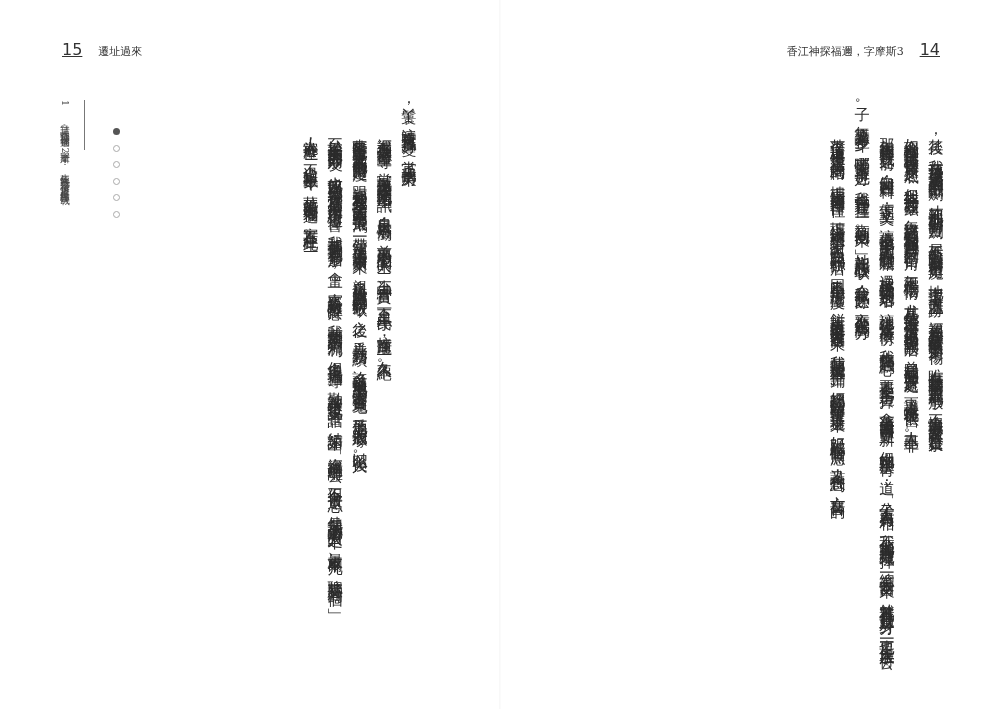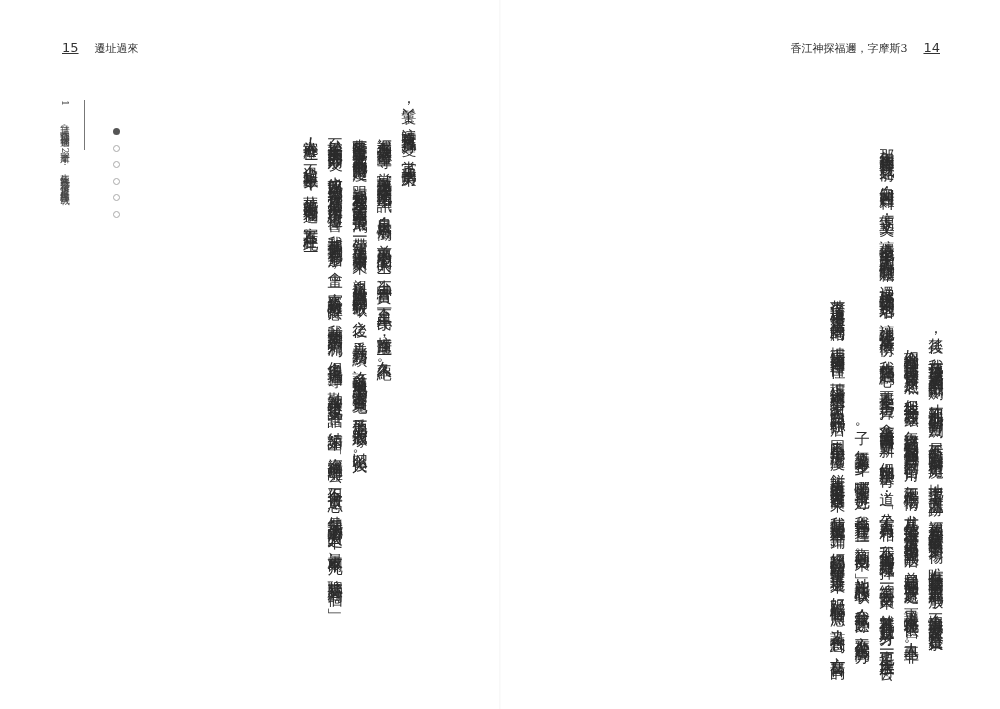--- a/index.html
+++ b/index.html
@@ -1,24 +1,24 @@
 <!DOCTYPE html>
 <html><head>
 <meta charset="utf-8">
 <style>
   html, body { margin: 0; padding: 0; background: #ffffff; }
   body { width: 1000px; height: 709px; position: relative; overflow: hidden;
          font-family: "DejaVu Serif", "Liberation Serif", serif; color: #2a2a2a; }
   .spread { position: absolute; left: 0; top: 0; width: 1000px; height: 709px; }
   .page { position: absolute; top: 0; height: 709px; }
   .page-left { left: 0; width: 500px; }
-  .page-right { left: 500px; width: 500px; text-align: right; }
+  .page-right { left: 500px; width: 500px; }
 
   .running-head { position: absolute; top: 40px; font-size: 11px; color: #333; white-space: nowrap; }
-  .running-head .num { font-family: "DejaVu Sans", sans-serif; font-size: 13px; letter-spacing: 0; text-decoration: underline; }
+  .running-head .num { font-family: "DejaVu Sans", sans-serif; font-size: 16px; letter-spacing: 0; text-decoration: underline; }
   .rh-left { left: 62px; }
   .rh-left .num { margin-right: 16px; }
   .rh-right { right: 60px; }
   .rh-right .num { margin-left: 16px; }
 
   .text-block { position: absolute; top: 95px; height: 560px;
                 writing-mode: vertical-rl; font-size: 15.3px; line-height: 24.6px;
                 letter-spacing: 1.9px; color: #2b2b2b; }
   .text-block p { margin: 0; }
   .text-block p.indent { text-indent: 2em; }

